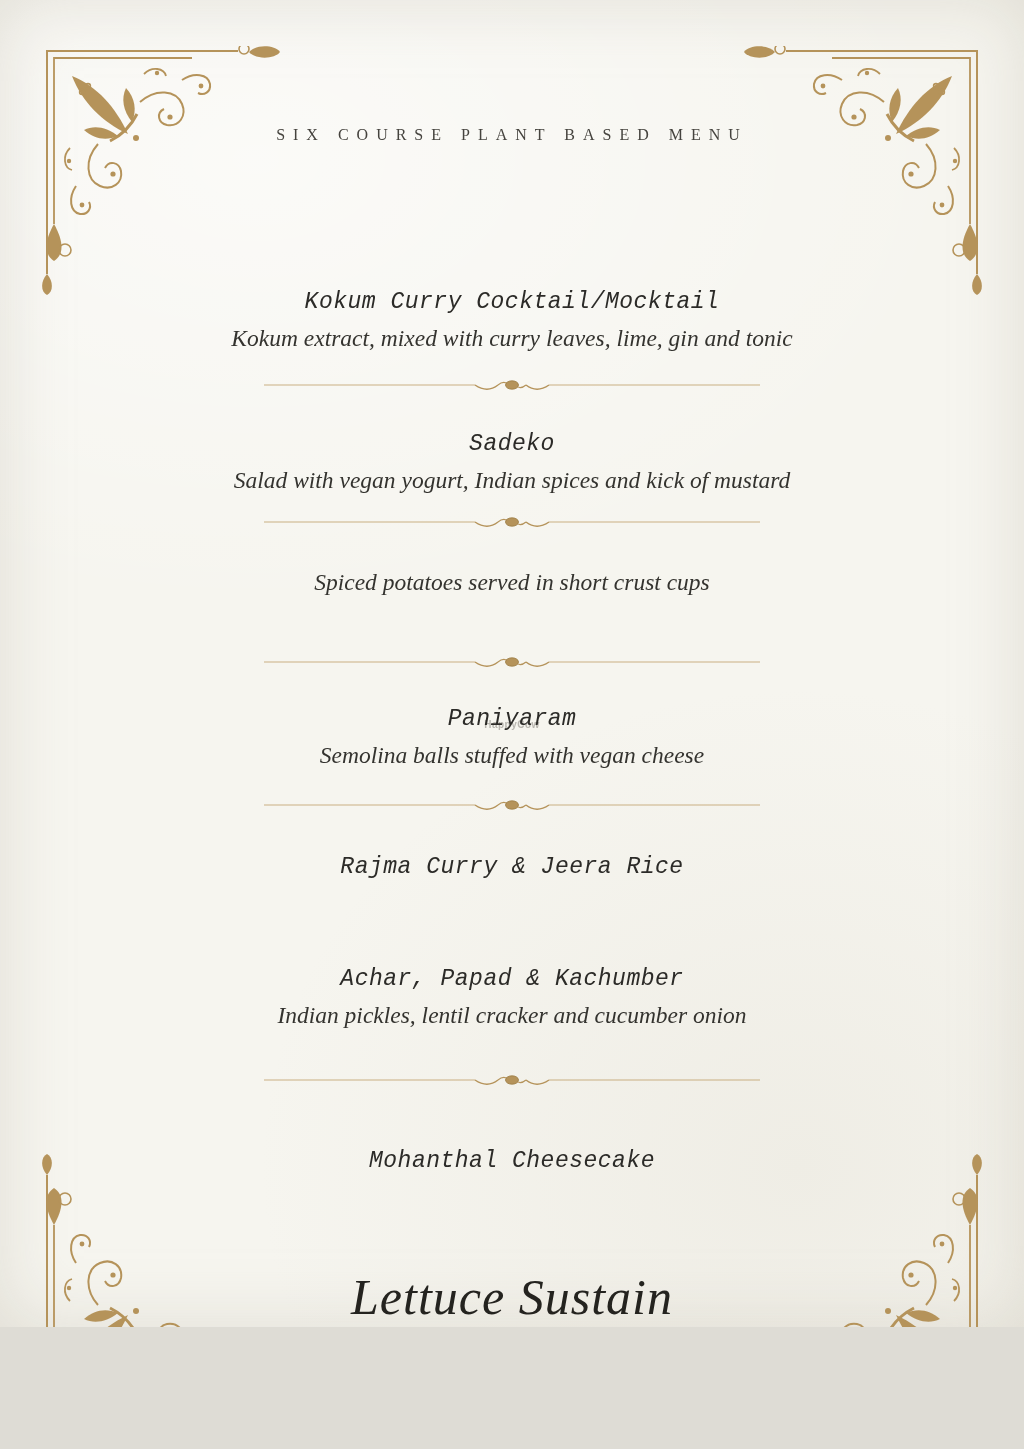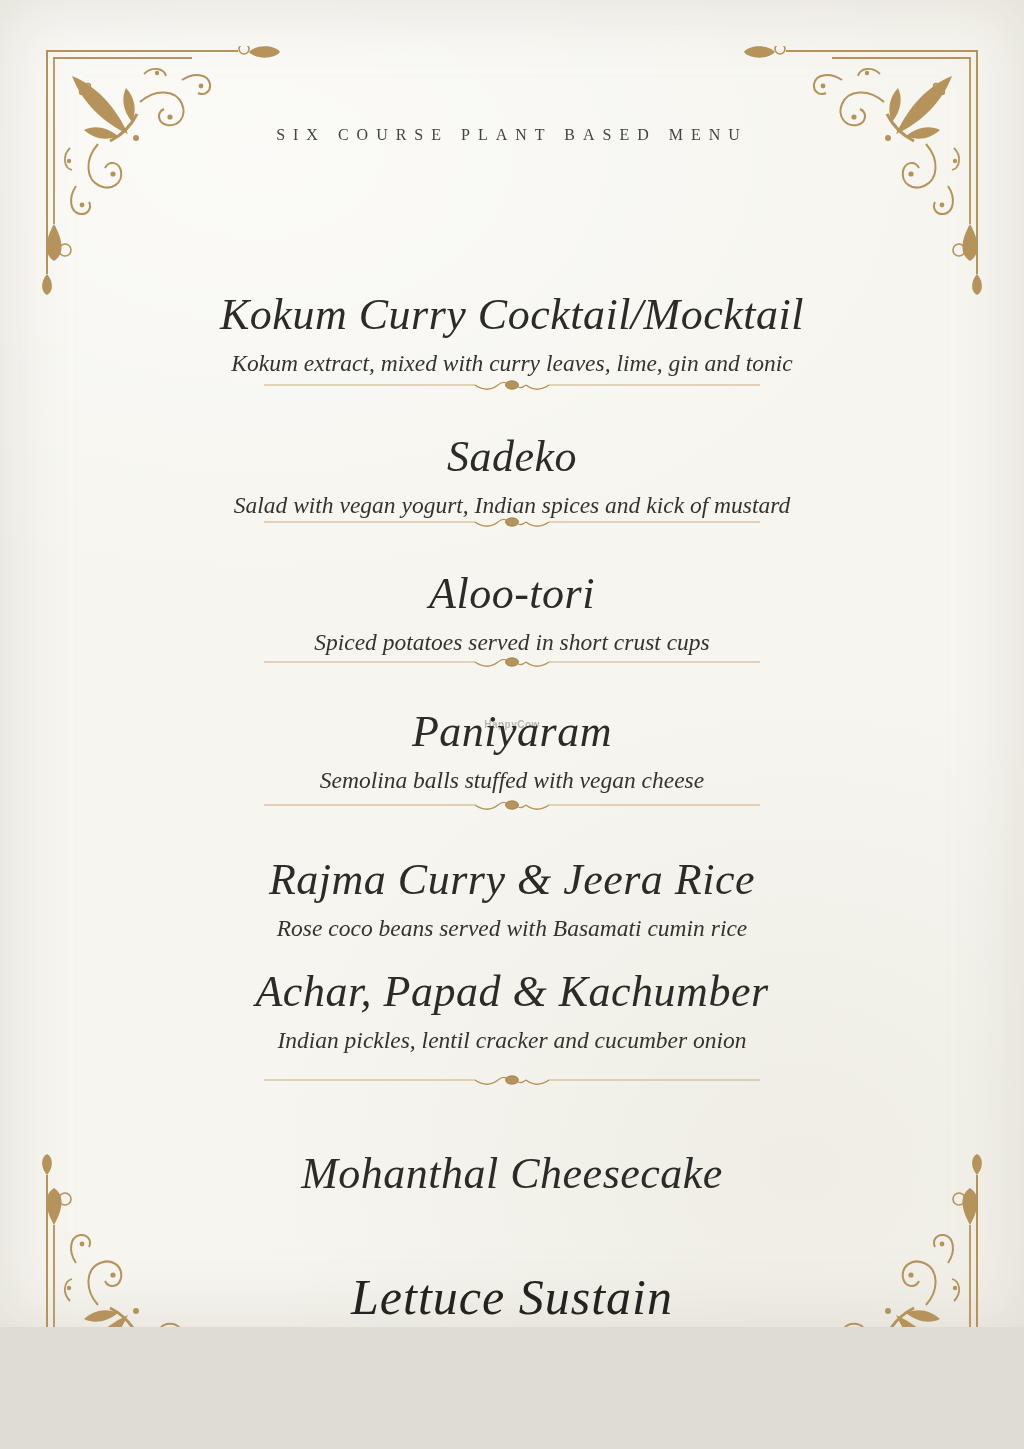--- a/index.html
+++ b/index.html
@@ -28,22 +28,22 @@
   .menu-header{
     position:absolute;top:126px;left:0;right:0;
     text-align:center;
     font-size:16px;letter-spacing:8px;
     color:#45433e;font-weight:500;
   }
 
   
   .item{position:absolute;left:0;right:0;text-align:center;}
   .item .name{
-    font-style:italic;font-size:44px;line-height:1.2;
-    color:#2c2b28;letter-spacing:.5px;margin:0 0 7px 0;
+    font-style:italic;font-size:23px;line-height:1.2;
+    color:#2c2b28;letter-spacing:.5px;margin:0 0 7px 0;font-family:Liberation Mono, monospace;
   }
   .item .desc{
     font-style:italic;font-size:23.5px;line-height:1.2;
     color:#34332f;margin:0;
   }
   .i1{top:289px;} .i2{top:431px;} .i3{top:568px;} .i4{top:706px;}
   .i5{top:854px;} .i6{top:966px;} .i7{top:1116px;margin-top:32px;}
 
   
   .divider{position:absolute;left:50%;transform:translateX(-50%);width:500px;height:16px;}
@@ -162,40 +162,38 @@
 
   <div class="item i2">
     <div class="name">Sadeko</div>
     <div class="desc">Salad with vegan yogurt, Indian spices and kick of mustard</div>
   </div>
   <div class="divider d2"><svg viewBox="0 0 500 16" width="500" height="16">
         <use href="#divider-rule"></use>
       </svg></div>
 
   <div class="item i3">
-    <div class="name">Aloo-tori</div>
     <div class="desc">Spiced potatoes served in short crust cups</div>
   </div>
   <div class="divider d3"><svg viewBox="0 0 500 16" width="500" height="16">
         <use href="#divider-rule"></use>
       </svg></div>
 
   <div class="watermark">HappyCow</div>
 
   <div class="item i4">
     <div class="name">Paniyaram</div>
     <div class="desc">Semolina balls stuffed with vegan cheese</div>
   </div>
   <div class="divider d4"><svg viewBox="0 0 500 16" width="500" height="16">
         <use href="#divider-rule"></use>
       </svg></div>
 
   <div class="item i5">
     <div class="name">Rajma Curry &amp; Jeera Rice</div>
-    <div class="desc">Rose coco beans served with Basamati cumin rice</div>
   </div>
 
   <div class="item i6">
     <div class="name">Achar, Papad &amp; Kachumber</div>
     <div class="desc">Indian pickles, lentil cracker and cucumber onion</div>
   </div>
   <div class="divider d5"><svg viewBox="0 0 500 16" width="500" height="16">
         <use href="#divider-rule"></use>
       </svg></div>
 

